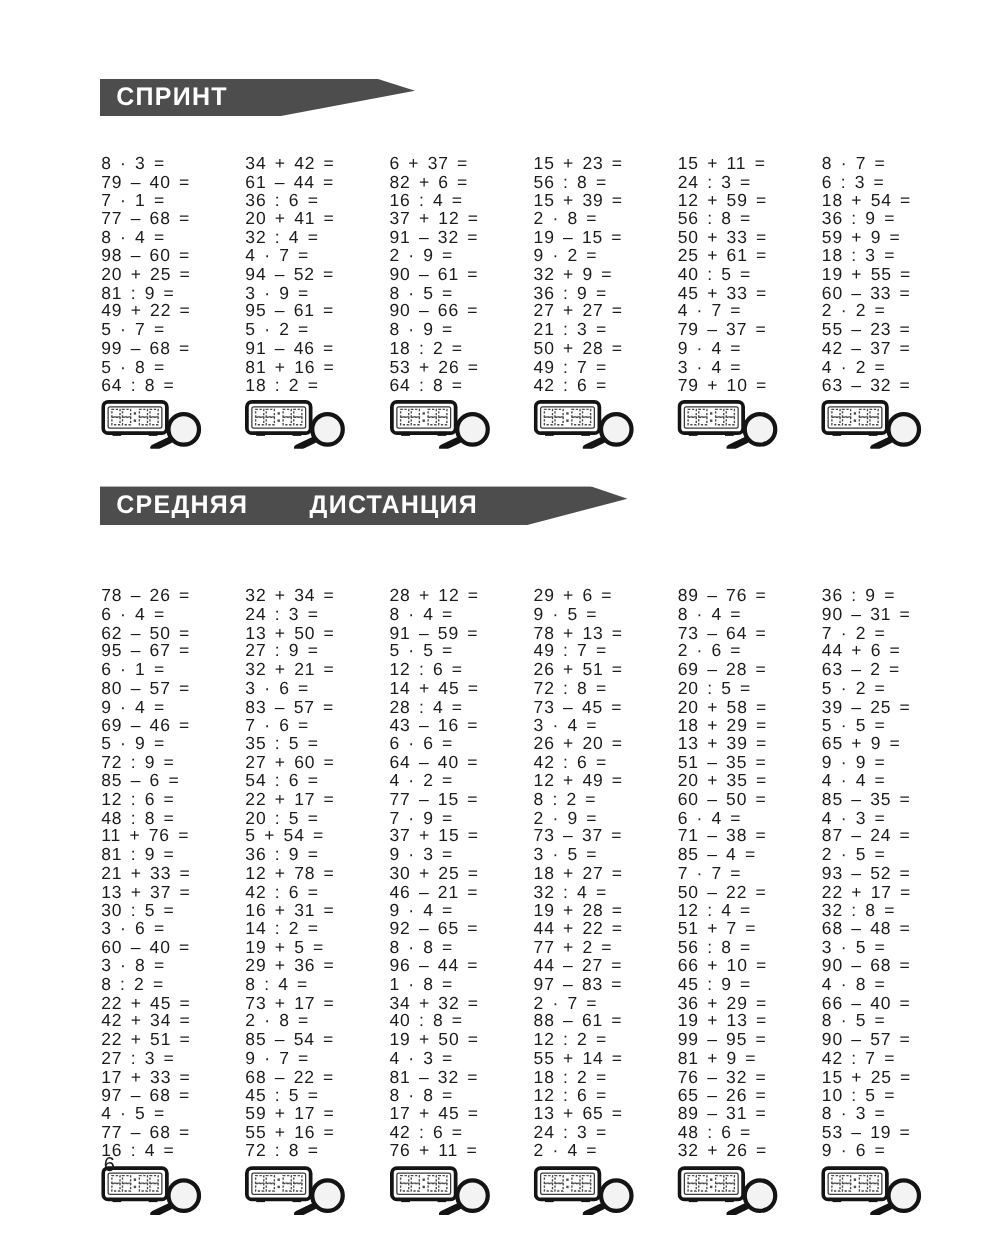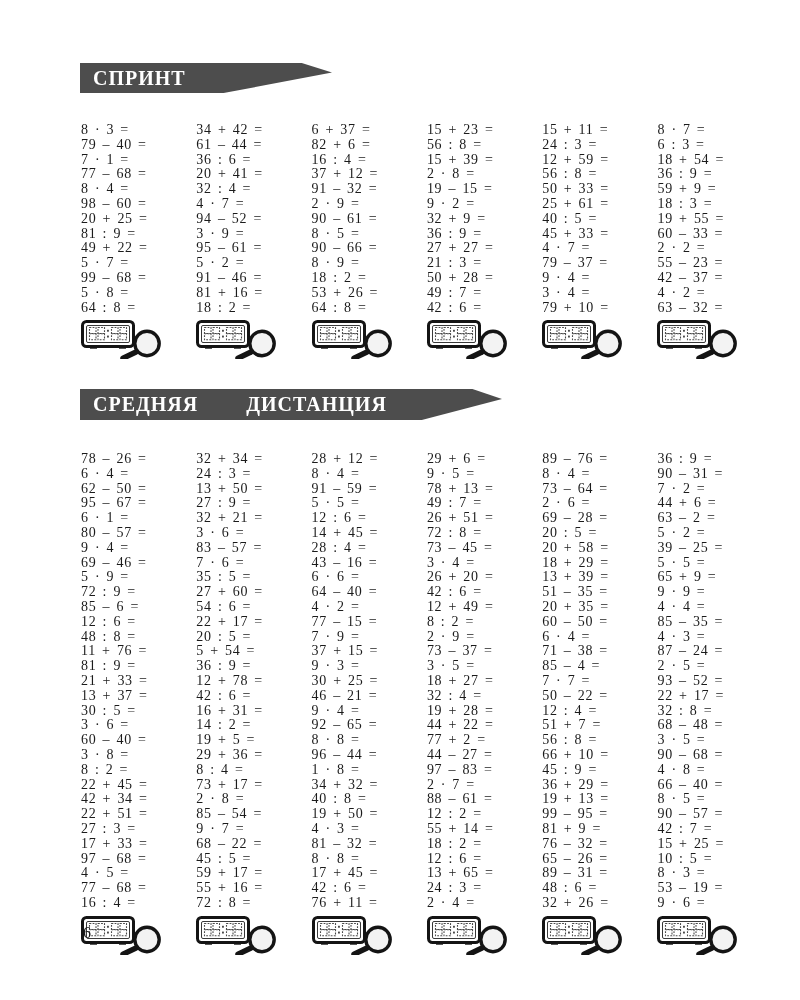--- a/index.html
+++ b/index.html
@@ -1,38 +1,38 @@
 <!DOCTYPE html>
 <html><head>
 <meta charset="utf-8">
 <style>
   html,body{margin:0;padding:0;background:#fff;}
   #page{
     position:relative;width:800px;height:1000px;background:#ffffff;
-    font-family:Liberation Serif, serif;color:#1b1b1b;overflow:hidden;
+    font-family:Liberation Sans, sans-serif;color:#1b1b1b;overflow:hidden;
   }
   .banner{
     position:absolute;background:#4d4d4d;display:flex;align-items:center;
     padding-left:13px;box-sizing:border-box;
   }
   .banner-1{
     left:80px;top:63px;width:252px;height:30px;
     clip-path:polygon(0 0,88% 0,100% 32%,57% 100%,0 100%);
   }
   .banner-2{
     left:80px;top:389px;width:422px;height:31px;
     clip-path:polygon(0 0,93% 0,100% 32%,81% 100%,0 100%);
   }
   .banner-title{
     color:#ffffff;font-weight:bold;font-size:20px;letter-spacing:1px;
     word-spacing:18px;white-space:pre;transform:scaleY(1.02);
   }
   .cols{position:absolute;left:81px;display:flex;margin-top:24px;}
   .cols-sprint{top:99px;}
-  .cols-md{top:428px;}
+  .cols-md{top:445px;}
   .col{width:115.3px;flex:none;}
   .problem{
     font-size:14px;line-height:14.8px;letter-spacing:0.7px;word-spacing:2px;
     white-space:pre;color:#1b1b1b;
   }
   .icon-holder{margin-top:4px;width:92px;height:40px;}
   .icon-holder svg{display:block;width:92px;height:40px;}
   .page-number{
     position:absolute;left:83px;top:924px;font-size:16px;color:#1b1b1b;
   }

